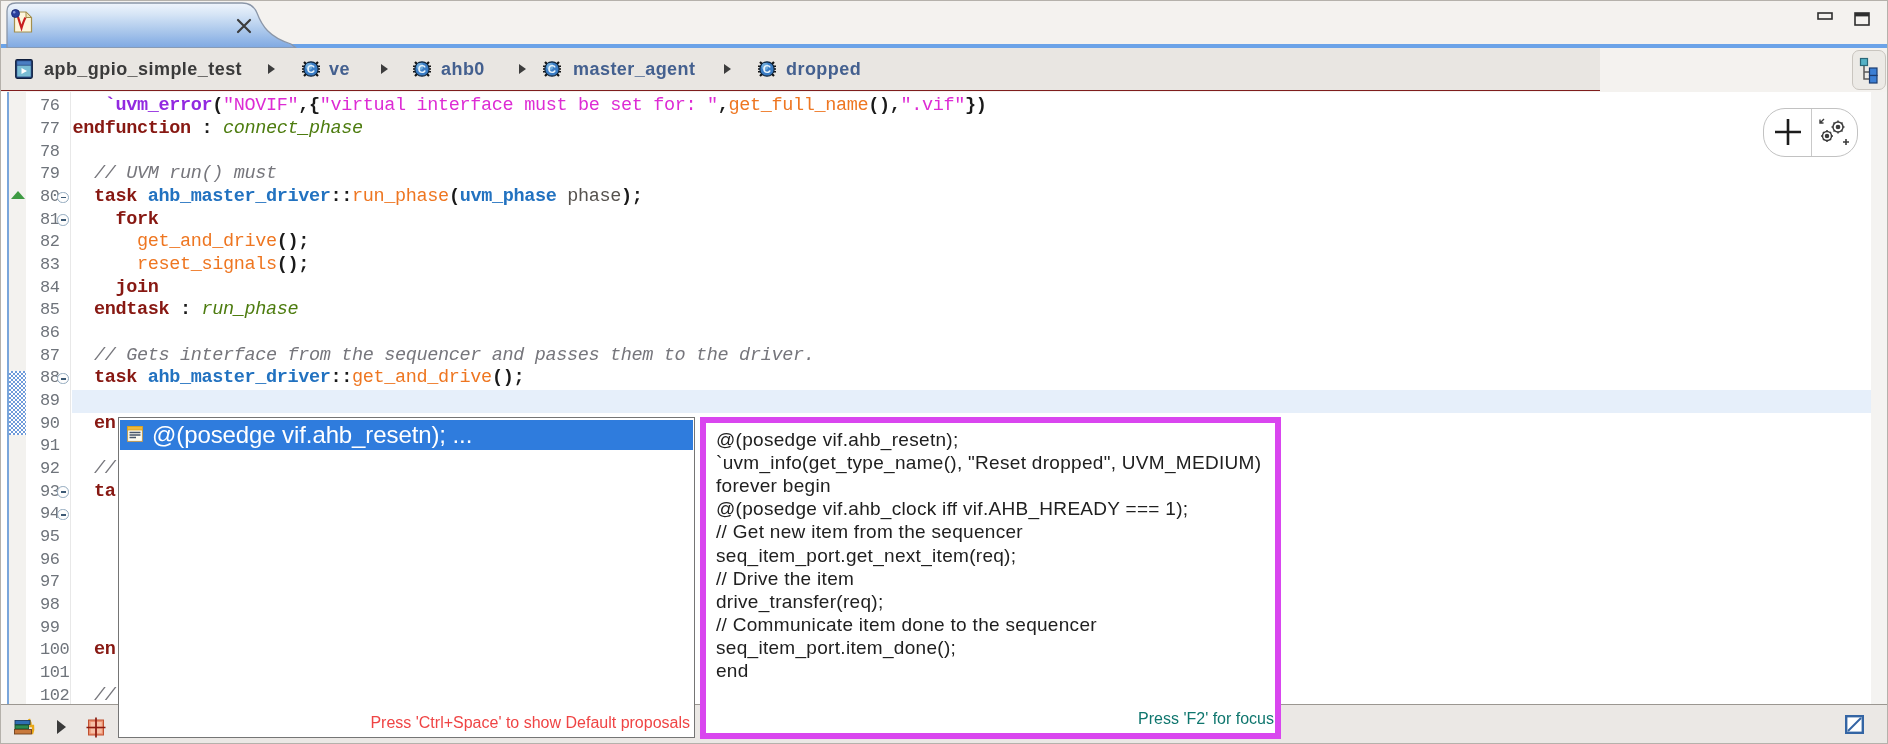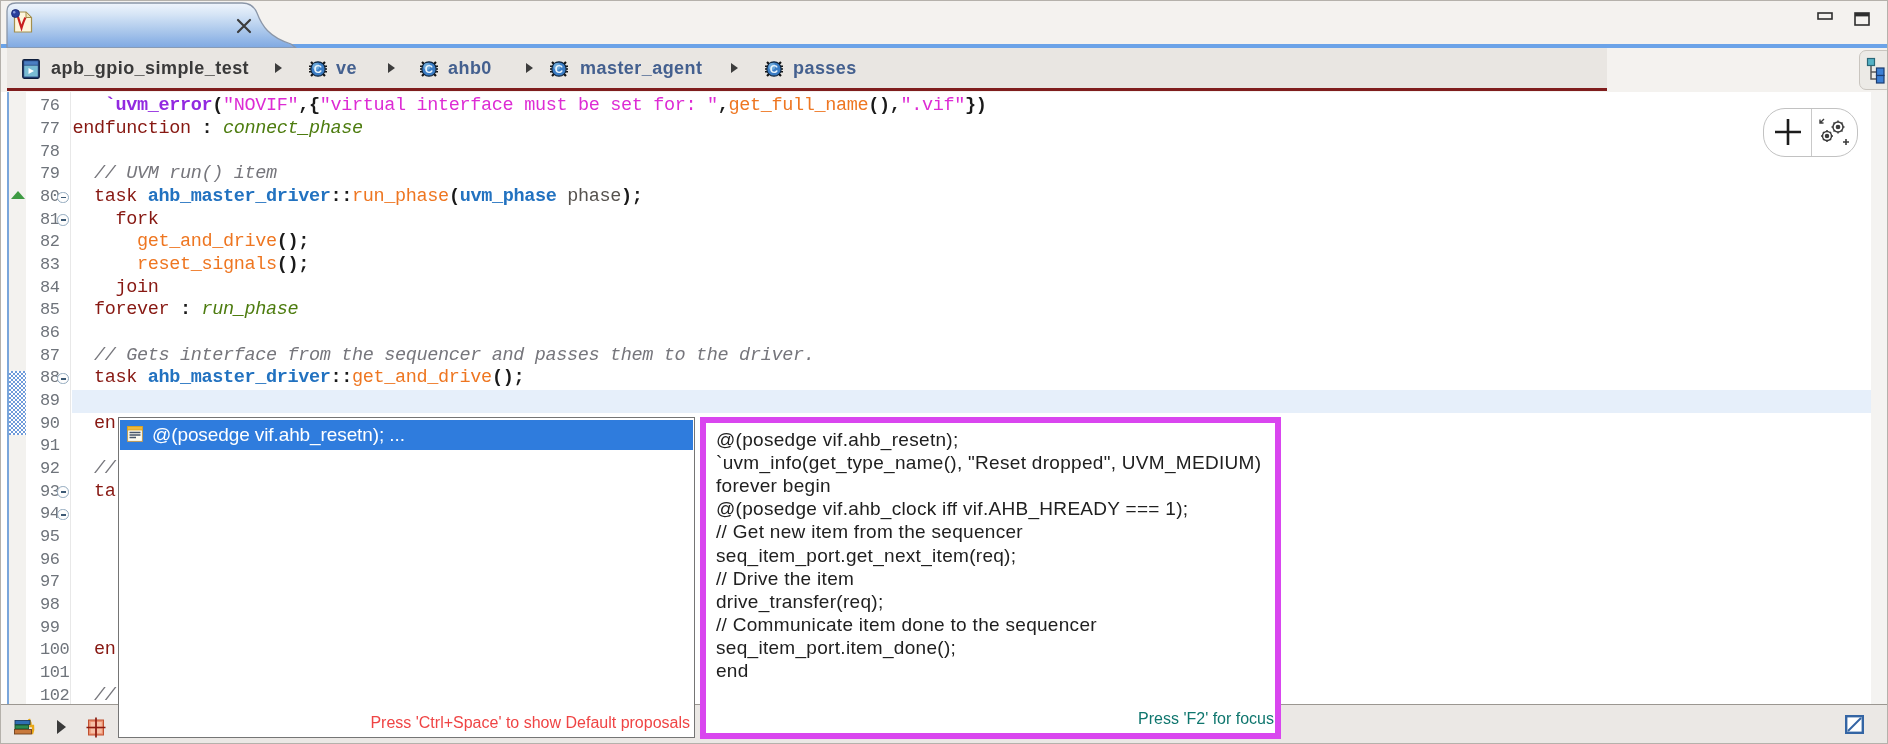--- a/index.html
+++ b/index.html
@@ -6,42 +6,42 @@
 body { position:relative; background:#f4f2ef; font-family:"Liberation Sans",sans-serif; }
 .abs { position:absolute; }
 
 
 #tabstrip { position:absolute; left:0; top:0; width:1888px; height:44px; background:#f4f2ef; }
 #bluestrip { position:absolute; left:0; top:44px; width:1888px; height:4px; background:#6ba3e8; }
 #tabsvg { position:absolute; left:0; top:0; }
 #tabtxt { position:absolute; left:38px; top:11px; font-size:18px; font-weight:700; color:#1c1c1c; letter-spacing:0.35px;margin-top:34px; }
 
 
-#crumb { position:absolute; left:7px; top:48px; width:1600px; height:43px; background:#e9e6e2; border-bottom:3px solid #7f1d1d; }
+#crumb { position:absolute; left:0; top:48px; width:1600px; height:43px; background:#e9e6e2; border-bottom:1px solid #7f1d1d; }
 .ctext { position:absolute; top:50%; transform:translateY(-50%); font-size:18px; font-weight:700; color:#44608f; letter-spacing:0.45px; white-space:nowrap; }
 .csep { position:absolute; top:50%; margin-top:-5px; width:0; height:0; border-left:7px solid #3d3d3d; border-top:5px solid transparent; border-bottom:5px solid transparent; }
 #crumbbtn { position:absolute; left:1852px; top:1.5px; width:34px; height:40px; border:1px solid #c9c5bf; border-radius:7px; background:#eceae6; }
 
 
 #editor { position:absolute; left:0; top:92px; width:1888px; height:612px; background:#ffffff; }
 #lstrip { position:absolute; left:6.6px; top:0; width:2.6px; height:612px; background:#7aa6db; }
 #markcol { position:absolute; left:9.2px; top:0; width:16.8px; height:612px; background:#f3f2ef; }
 #hatch { position:absolute; left:9px; top:279px; width:17px; height:64px; background-color:#fff;
   background-image:linear-gradient(45deg,#6f9bd9 25%,transparent 25%,transparent 75%,#6f9bd9 75%),linear-gradient(45deg,#6f9bd9 25%,transparent 25%,transparent 75%,#6f9bd9 75%);
   background-size:4px 4px; background-position:0 0,2px 2px; }
 #gtri { position:absolute; left:11px; top:98.6px; width:0; height:0; border-left:7px solid transparent; border-right:7px solid transparent; border-bottom:8.5px solid #3e9b43; }
 #divline { position:absolute; left:70px; top:0; width:1px; height:612px; background:#e8e8e8; }
 #ruler { position:absolute; left:1871px; top:0; width:17px; height:612px; background:#f4f3f1; }
 #curline { position:absolute; left:72px; top:298.0px; width:1799px; height:22.66px; background:#e6effa; }
 #gutter { position:absolute; white-space:pre; left:0px; top:3.36px; width:57.5px; text-align:right;
   font-family:"Liberation Mono",monospace; font-size:17px; line-height:22.665px; color:#6f747b; letter-spacing:-0.4px;padding-left:40px; }
 #code { position:absolute; left:72.5px; top:3.36px;
   font-family:"Liberation Mono",monospace; font-size:18.5px; line-height:22.665px; color:#1f1f1f; letter-spacing:-0.35px; white-space:pre; }
 #code s { text-decoration:none; }
-.kw { color:#871812; font-weight:400; }
+.kw { color:#871812; font-weight:700; }
 .cls { color:#2272c0; font-weight:700; }
 .fn { color:#ee7621; }
 .mac { color:#9229e0; font-weight:700; }
 .st { color:#dd2bd4; }
 .cm { color:#76767c; font-style:italic; }
 .lb { color:#4d7c0f; font-style:italic; }
 .pn { color:#1a1a1a; font-weight:700; }
 .prm { color:#56524e; }
 .fold { position:absolute; left:57.4px; width:11.6px; height:11.6px; border:1px solid #93aabf; border-radius:50%; background:#fdfdfd; }
 .fold::after { content:""; position:absolute; left:2.3px; top:4.3px; width:5px; height:1.4px; background:#3d5a75; }
@@ -50,21 +50,21 @@
 #fbtns { position:absolute; left:1763px; top:16px; width:95px; height:49px; background:#fff; border:1px solid #c2c2c2; border-radius:22px; }
 #fbtns .mid { position:absolute; left:47px; top:0; width:1px; height:47px; background:#c9c9c9; }
 
 
 #status { position:absolute; left:0; top:704px; width:1888px; height:40px; background:#ebe8e5; border-top:1px solid #9b9791; }
 #stri { position:absolute; left:57px; top:15px; width:0; height:0; border-left:9px solid #3a3a3a; border-top:7px solid transparent; border-bottom:7px solid transparent; }
 
 
 #popup { position:absolute; left:118px; top:417px; width:577px; height:321px; background:#fff; border:1px solid #757575; }
 #sel { position:absolute; left:1px; top:1.5px; width:573px; height:30.4px; background:#2f7cdd; }
-#seltxt { position:absolute; left:32px; top:0; height:30.4px; line-height:30.4px; color:#fff; font-size:19px; letter-spacing:-0.1px; white-space:nowrap; }
+#seltxt { position:absolute; left:32px; top:0; height:30.4px; line-height:30.4px; color:#fff; font-size:24px; letter-spacing:-0.1px; white-space:nowrap; }
 #hint1 { position:absolute; right:4px; bottom:5px; font-size:16px; color:#ef4444; }
 #panel { position:absolute; left:700px; top:417px; width:581px; height:322px; background:#fff; border:6px solid #d946ef; }
 #ptext { position:absolute; left:10px; top:4.8px; font-size:19px; line-height:23.15px; color:#202020; white-space:pre; letter-spacing:0.3px; }
 #hint2 { position:absolute; right:1px; bottom:5px; font-size:16px; color:#0f766e; }
 
 
 .frame { position:absolute; background:#b5b1ab; }
 </style></head>
 <body>
 <div id="tabstrip"></div>
@@ -133,21 +133,21 @@
     </svg>
   <div class="ctext" style="left:573px">master_agent</div>
   <div class="csep" style="left:724px"></div>
   <svg class="abs chip" style="left:757px;top:11px" width="20" height="20" viewBox="0 0 20 20">
       <path d="M 3 3 L 17 17 M 17 3 L 3 17" stroke="#141414" stroke-width="2.2"></path>
       <path d="M 1 7.2 H 5 M 1 10 H 5 M 1 12.8 H 5 M 15 7.2 H 19 M 15 10 H 19 M 15 12.8 H 19" stroke="#141414" stroke-width="1.5"></path>
       <circle cx="10" cy="10" r="7.2" fill="#3a7cc4" stroke="#10253c" stroke-width="1.2"></circle>
       <circle cx="8" cy="7.5" r="3.4" fill="#7ab4e0" opacity="0.8"></circle>
       <text x="10" y="14.2" font-family="Liberation Sans" font-size="11.5" font-weight="bold" fill="#e8f4fc" text-anchor="middle">C</text>
     </svg>
-  <div class="ctext" style="left:786px">passes</div>
+  <div class="ctext" style="left:786px">dropped</div>
   <div id="crumbbtn">
     <svg style="position:absolute;left:6px;top:6px" width="22" height="28" viewBox="0 0 22 28">
       <path d="M 5 8 L 5 22 L 11 22 M 5 15 L 11 15" stroke="#5a5a5a" stroke-width="1.5" fill="none"></path>
       <rect x="1.5" y="1.5" width="7" height="7" fill="#55b2c6" stroke="#2a6878" stroke-width="1.2"></rect>
       <rect x="10.5" y="11" width="7.5" height="7.5" fill="#3c7fd4" stroke="#1c3c70" stroke-width="1.2"></rect>
       <rect x="10.5" y="18.5" width="7.5" height="7.5" fill="#3c7fd4" stroke="#1c3c70" stroke-width="1.2"></rect>
     </svg>
   </div>
 </div>
 
@@ -181,27 +181,27 @@
 96
 97
 98
 99
 100
 101
 102</div>
   <pre id="code">   <s class="mac">`uvm_error</s><s class="pn">(</s><s class="st">"NOVIF"</s><s class="pn">,{</s><s class="st">"virtual interface must be set for: "</s><s class="pn">,</s><s class="fn">get_full_name</s><s class="pn">(),</s><s class="st">".vif"</s><s class="pn">})</s>
 <s class="kw">endfunction</s> <s class="pn">:</s> <s class="lb">connect_phase</s>
 
-  <s class="cm">// UVM run() item</s>
+  <s class="cm">// UVM run() must</s>
   <s class="kw">task</s> <s class="cls">ahb_master_driver</s><s class="pn">::</s><s class="fn">run_phase</s><s class="pn">(</s><s class="cls">uvm_phase</s> <s class="prm">phase</s><s class="pn">);</s>
     <s class="kw">fork</s>
       <s class="fn">get_and_drive</s><s class="pn">();</s>
       <s class="fn">reset_signals</s><s class="pn">();</s>
     <s class="kw">join</s>
-  <s class="kw">forever</s> <s class="pn">:</s> <s class="lb">run_phase</s>
+  <s class="kw">endtask</s> <s class="pn">:</s> <s class="lb">run_phase</s>
 
   <s class="cm">// Gets interface from the sequencer and passes them to the driver.</s>
   <s class="kw">task</s> <s class="cls">ahb_master_driver</s><s class="pn">::</s><s class="fn">get_and_drive</s><s class="pn">();</s>
 
   <s class="kw">en</s>
 
   <s class="cm">//</s>
   <s class="kw">ta</s>
 
 

